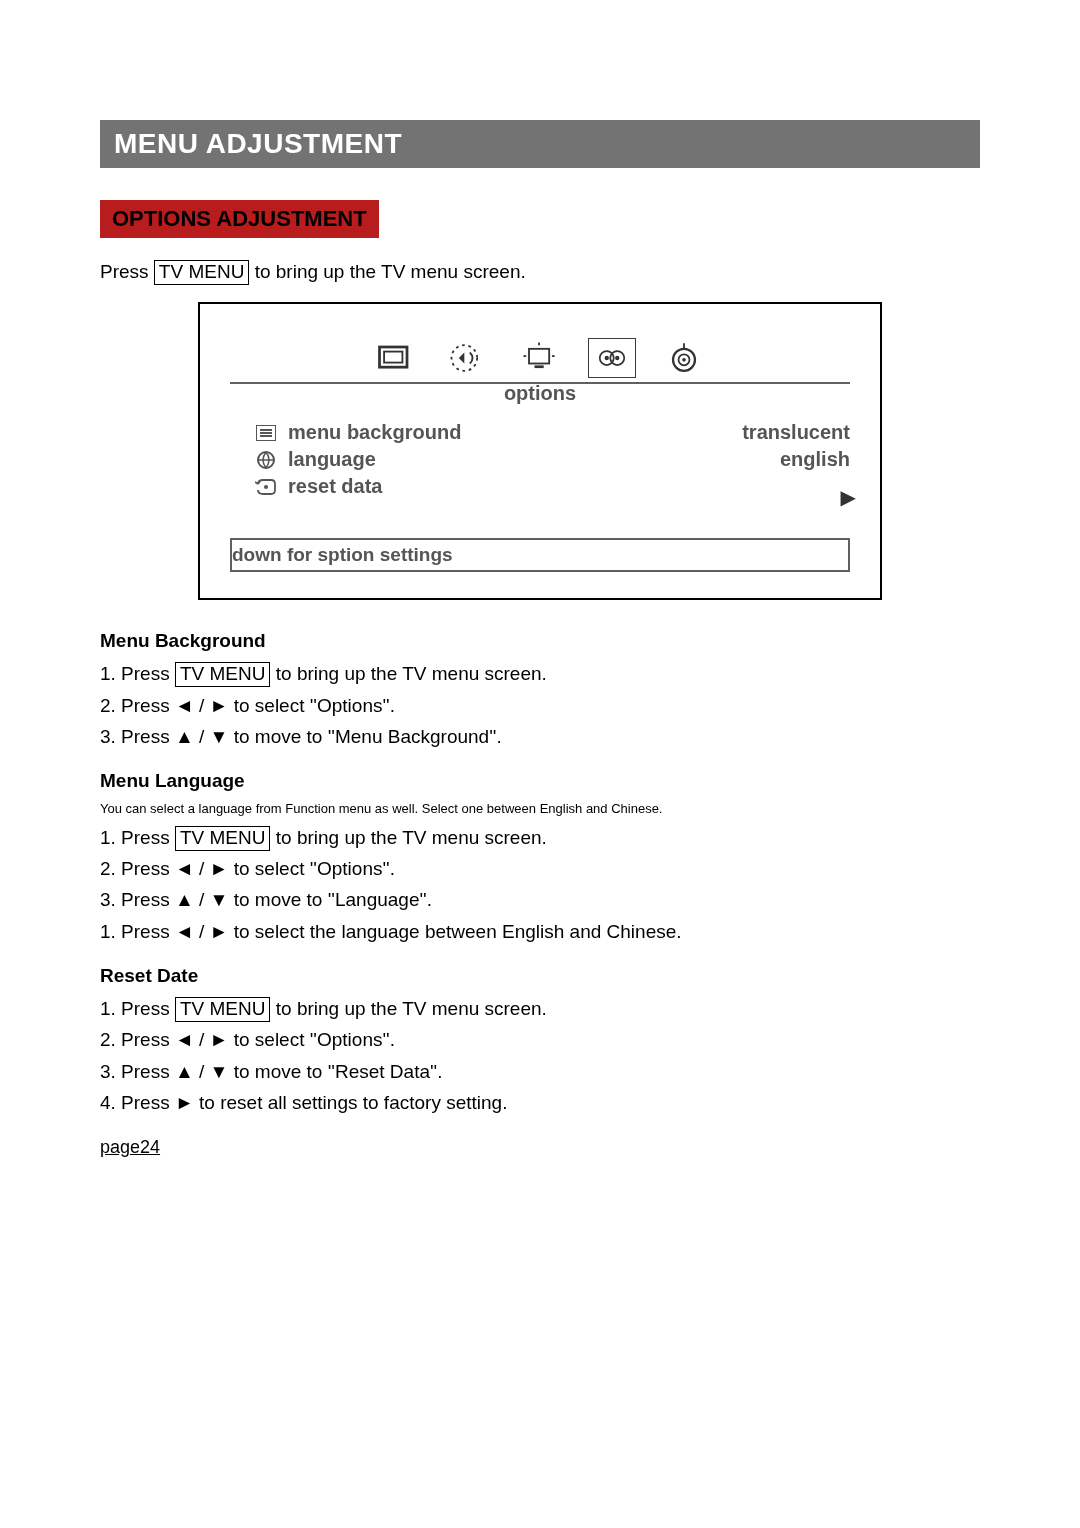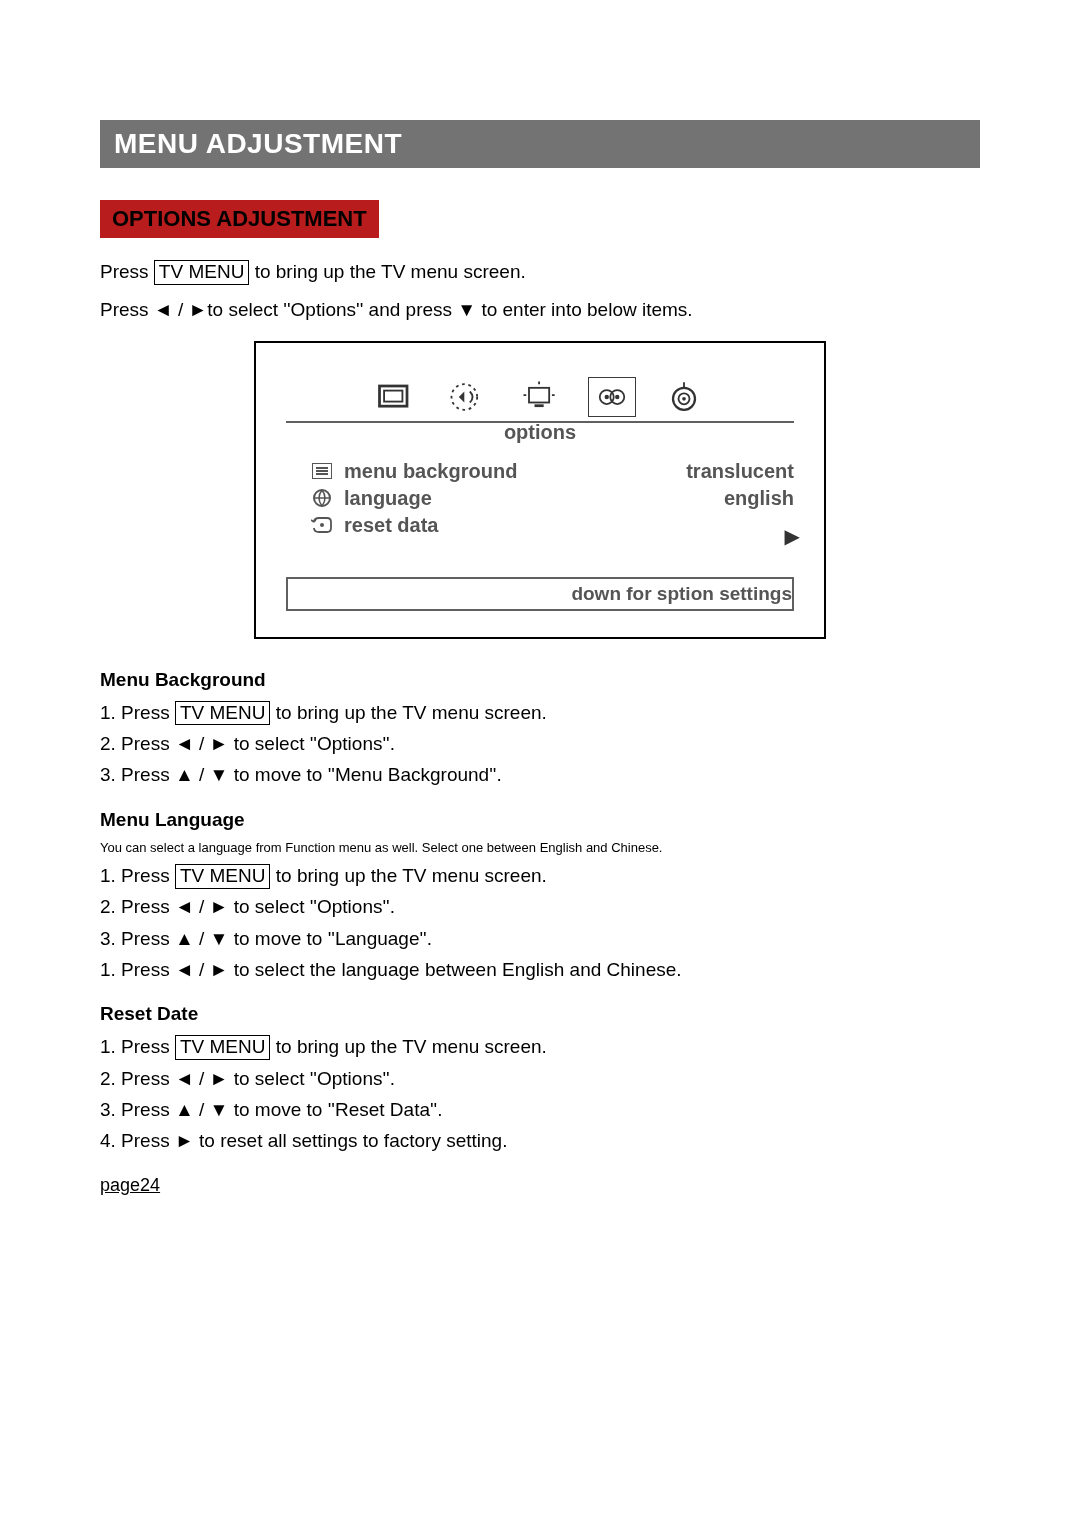--- a/index.html
+++ b/index.html
@@ -40,21 +40,21 @@
     padding: 0 4px;
     line-height: 1.2;
   }
   .screen-wrap {
     display: flex;
     justify-content: center;
     margin: 14px 0 30px 0;
   }
   .screen {
     border: 2px solid #000;
-    width: 572px;
+    width: 684px;
     padding: 34px 30px 26px 30px;
   }
   .tabs {
     display: flex;
     align-items: center;
     justify-content: center;
     gap: 24px;
     margin-bottom: 0;
   }
   .tab-icon {
@@ -99,21 +99,21 @@
   .arrow-right {
     position: absolute;
     right: -6px;
     top: 64px;
     color: #333;
     font-size: 20px;
   }
   .row-icon { width: 24px; display: flex; justify-content: center; }
   .footer-box {
     border: 2px solid #606060;
-    text-align: right;
+    text-align: left;
     padding: 4px 0;
     color: #555;
     font-weight: 700;
     font-size: 19px;
     margin-top: 40px;
   }
   .section-title {
     font-size: 19px;
     font-weight: 700;
     margin-top: 18px;
@@ -140,21 +140,20 @@
 
 
 <div class="title-bar">MENU ADJUSTMENT</div>
 
 <div class="subheading">OPTIONS ADJUSTMENT</div>
 
 <div class="intro">
   <p>
     <span>Press </span><span class="boxed">TV MENU</span><span> to bring up the TV menu screen.</span>
   </p>
-  <p>Press ◄ / ►to select ''Options'' and press ▼  to enter into below items.</p>
 </div>
 
 <div class="screen-wrap">
   <div class="screen">
     <div class="tabs">
       <div class="tab-icon">
         <svg viewBox="0 0 48 40">
             <rect x="6" y="8" width="30" height="22" fill="none" stroke="#333" stroke-width="3"></rect>
             <rect x="11" y="13" width="20" height="12" fill="none" stroke="#333" stroke-width="2"></rect>
           </svg>

